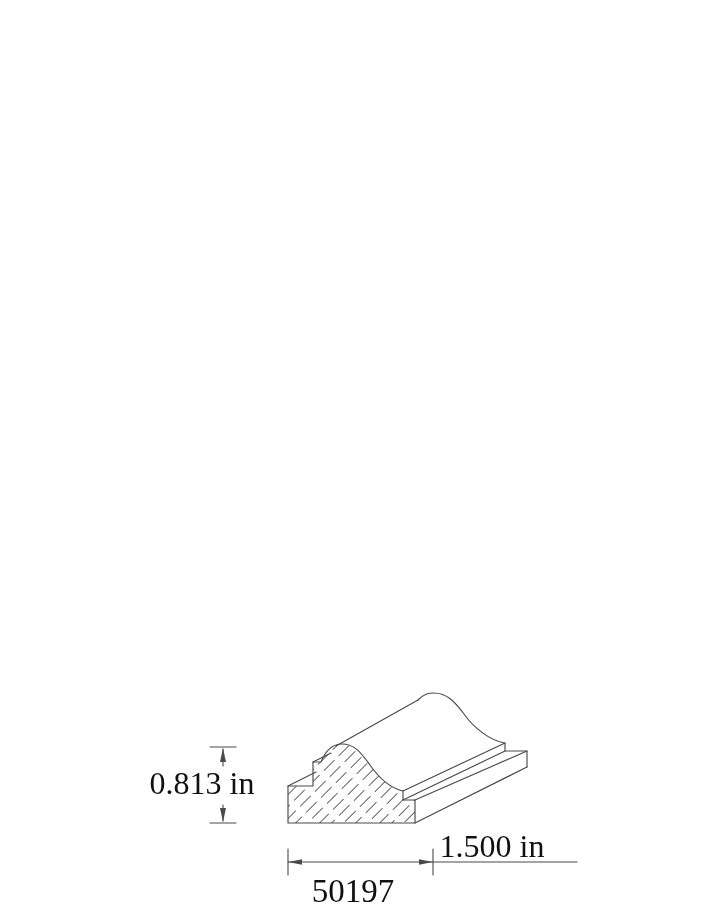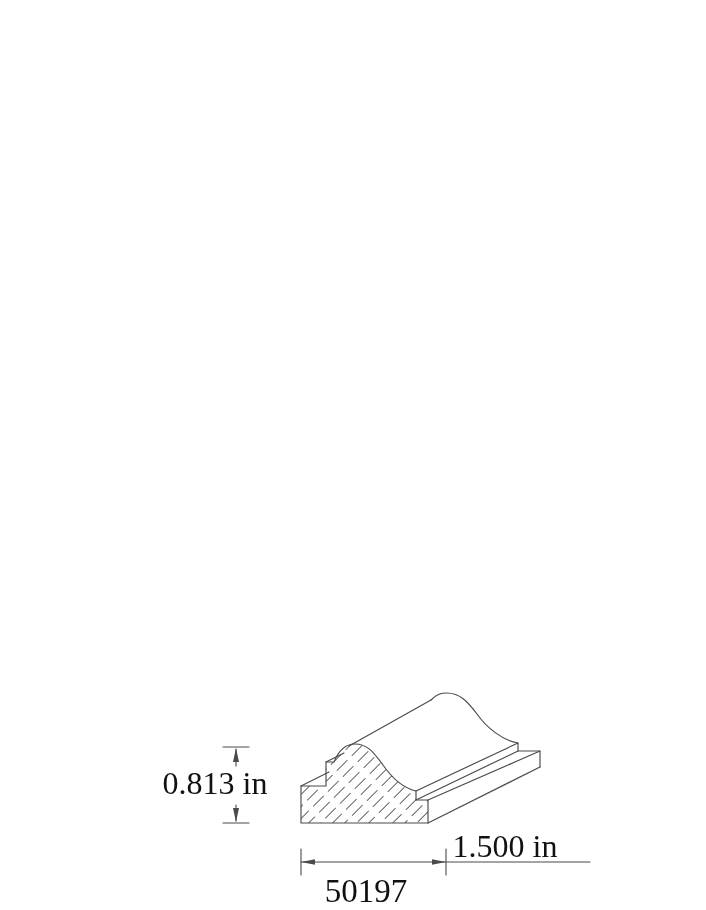--- a/index.html
+++ b/index.html
@@ -7,21 +7,20 @@
     --color-text:#111111;
     --color-background:#ffffff;
   }
   html,body{margin:0;padding:0;background:var(--color-background);}
   .canvas{
     position:relative;
     width:648px;height:910px;
     background:var(--color-background);
     overflow:hidden;
     font-family:"Liberation Serif","DejaVu Serif",serif;
-    padding-left:13px;
   }
   svg{display:block;color:var(--color-line);}
   .dim-text{
     font-family:"Liberation Serif","DejaVu Serif",serif;
     fill:var(--color-text);
   }
 </style>
 </head>
 <body>
 

